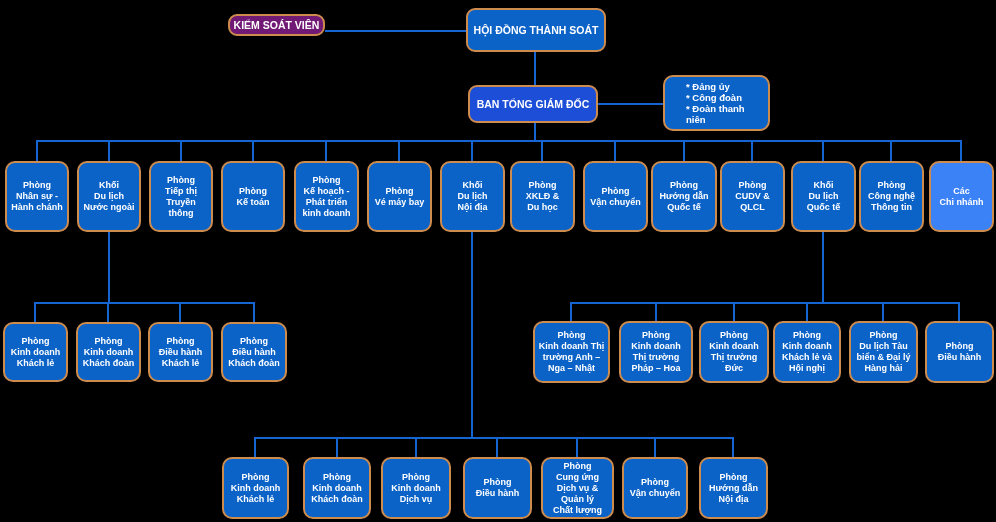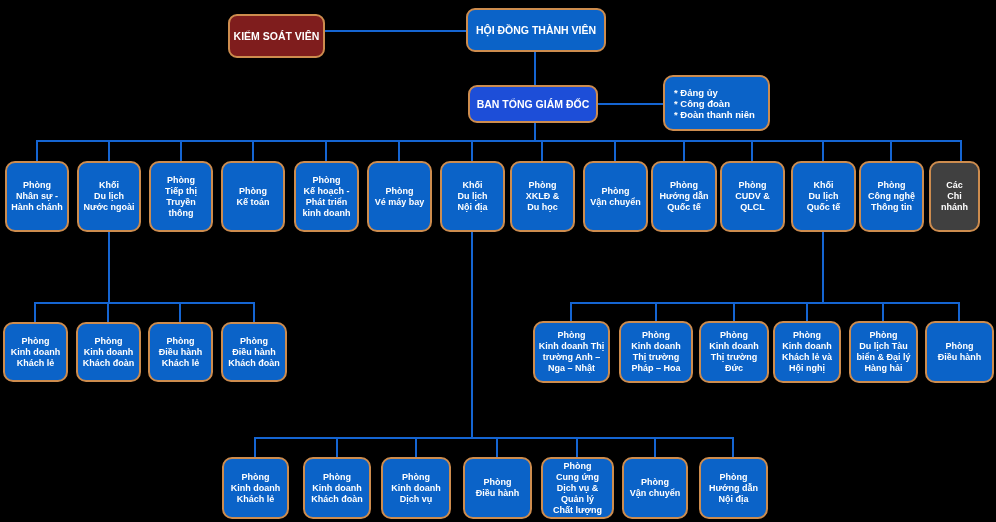--- a/index.html
+++ b/index.html
@@ -8,21 +8,21 @@
     font-family:"Liberation Sans",sans-serif;overflow:hidden;
   }
   .node{
     position:absolute;box-sizing:border-box;
     background:#0b63c8;border:2px solid #cd8c4e;border-radius:10px;
     color:#ffffff;font-weight:bold;font-size:9px;line-height:11px;
     display:flex;align-items:center;justify-content:center;
     text-align:center;white-space:pre-line;padding:2px;
   }
   .node.lg{font-size:10.5px;line-height:12px;border-radius:9px;}
-  .node.leftalign{justify-content:flex-start;text-align:left;padding-left:9px;font-size:9.5px;}
+  .node.leftalign{justify-content:flex-start;text-align:left;padding-left:21px;font-size:9.5px;}
   .conn{position:absolute;background:#1565d2;}
 </style>
 </head>
 <body>
 
 <div id="chart" style="background: rgb(0, 0, 0);">
     <div class="conn" style="left: 325px; top: 30px; width: 141px; height: 2px; background: rgb(21, 101, 210);"></div>
     <div class="conn" style="left: 534px; top: 52px; width: 2px; height: 33px; background: rgb(21, 101, 210);"></div>
     <div class="conn" style="left: 598px; top: 103px; width: 65px; height: 2px; background: rgb(21, 101, 210);"></div>
     <div class="conn" style="left: 534px; top: 123px; width: 2px; height: 18px; background: rgb(21, 101, 210);"></div>
@@ -57,22 +57,22 @@
     <div class="conn" style="left: 958px; top: 302px; width: 2px; height: 19px; background: rgb(21, 101, 210);"></div>
     <div class="conn" style="left: 471px; top: 232px; width: 2px; height: 205px; background: rgb(21, 101, 210);"></div>
     <div class="conn" style="left: 254px; top: 437px; width: 480px; height: 2px; background: rgb(21, 101, 210);"></div>
     <div class="conn" style="left: 254px; top: 437px; width: 2px; height: 20px; background: rgb(21, 101, 210);"></div>
     <div class="conn" style="left: 336px; top: 437px; width: 2px; height: 20px; background: rgb(21, 101, 210);"></div>
     <div class="conn" style="left: 415px; top: 437px; width: 2px; height: 20px; background: rgb(21, 101, 210);"></div>
     <div class="conn" style="left: 496px; top: 437px; width: 2px; height: 20px; background: rgb(21, 101, 210);"></div>
     <div class="conn" style="left: 576px; top: 437px; width: 2px; height: 20px; background: rgb(21, 101, 210);"></div>
     <div class="conn" style="left: 654px; top: 437px; width: 2px; height: 20px; background: rgb(21, 101, 210);"></div>
     <div class="conn" style="left: 732px; top: 437px; width: 2px; height: 20px; background: rgb(21, 101, 210);"></div>
-    <div class="node lg" style="left: 228px; top: 14px; width: 97px; height: 44px; background: #7f1d1d; border-color: rgb(205, 140, 78); color: rgb(255, 255, 255);">KIỂM SOÁT VIÊN</div>
-    <div class="node lg" style="left: 466px; top: 8px; width: 140px; height: 44px; background: rgb(11, 99, 200); border-color: rgb(205, 140, 78); color: rgb(255, 255, 255);">HỘI ĐỒNG THÀNH VIÊN</div>
+    <div class="node lg" style="left: 228px; top: 14px; width: 97px; height: 22px; background: #701a75; border-color: rgb(205, 140, 78); color: rgb(255, 255, 255);">KIỂM SOÁT VIÊN</div>
+    <div class="node lg" style="left: 466px; top: 8px; width: 140px; height: 44px; background: rgb(11, 99, 200); border-color: rgb(205, 140, 78); color: rgb(255, 255, 255);">HỘI ĐỒNG THÀNH SOÁT</div>
     <div class="node lg" style="left: 468px; top: 85px; width: 130px; height: 38px; background: #1d4ed8; border-color: rgb(205, 140, 78); color: rgb(255, 255, 255);">BAN TỔNG GIÁM ĐỐC</div>
     <div class="node leftalign" style="left: 663px; top: 75px; width: 107px; height: 56px; background: rgb(11, 99, 200); border-color: rgb(205, 140, 78); color: rgb(255, 255, 255);">* Đảng ủy
 * Công đoàn
 * Đoàn thanh niên</div>
     <div class="node" style="left: 5px; top: 161px; width: 64px; height: 71px; background: rgb(11, 99, 200); border-color: rgb(205, 140, 78); color: rgb(255, 255, 255);">Phòng
 Nhân sự -
 Hành chánh</div>
     <div class="node" style="left: 77px; top: 161px; width: 64px; height: 71px; background: rgb(11, 99, 200); border-color: rgb(205, 140, 78); color: rgb(255, 255, 255);">Khối
 Du lịch
 Nước ngoài</div>
@@ -100,21 +100,21 @@
 Quốc tế</div>
     <div class="node" style="left: 720px; top: 161px; width: 65px; height: 71px; background: rgb(11, 99, 200); border-color: rgb(205, 140, 78); color: rgb(255, 255, 255);">Phòng
 CUDV &amp;
 QLCL</div>
     <div class="node" style="left: 791px; top: 161px; width: 65px; height: 71px; background: rgb(11, 99, 200); border-color: rgb(205, 140, 78); color: rgb(255, 255, 255);">Khối
 Du lịch
 Quốc tế</div>
     <div class="node" style="left: 859px; top: 161px; width: 65px; height: 71px; background: rgb(11, 99, 200); border-color: rgb(205, 140, 78); color: rgb(255, 255, 255);">Phòng
 Công nghệ
 Thông tin</div>
-    <div class="node" style="left: 929px; top: 161px; width: 51px; height: 71px; background: #404040; border-color: rgb(205, 140, 78); color: rgb(255, 255, 255);">Các
+    <div class="node" style="left: 929px; top: 161px; width: 65px; height: 71px; background: #3b82f6; border-color: rgb(205, 140, 78); color: rgb(255, 255, 255);">Các
 Chi nhánh</div>
     <div class="node" style="left: 3px; top: 322px; width: 65px; height: 60px; background: rgb(11, 99, 200); border-color: rgb(205, 140, 78); color: rgb(255, 255, 255);">Phòng
 Kinh doanh
 Khách lẻ</div>
     <div class="node" style="left: 76px; top: 322px; width: 65px; height: 60px; background: rgb(11, 99, 200); border-color: rgb(205, 140, 78); color: rgb(255, 255, 255);">Phòng
 Kinh doanh
 Khách đoàn</div>
     <div class="node" style="left: 148px; top: 322px; width: 65px; height: 60px; background: rgb(11, 99, 200); border-color: rgb(205, 140, 78); color: rgb(255, 255, 255);">Phòng
 Điều hành
 Khách lẻ</div>

